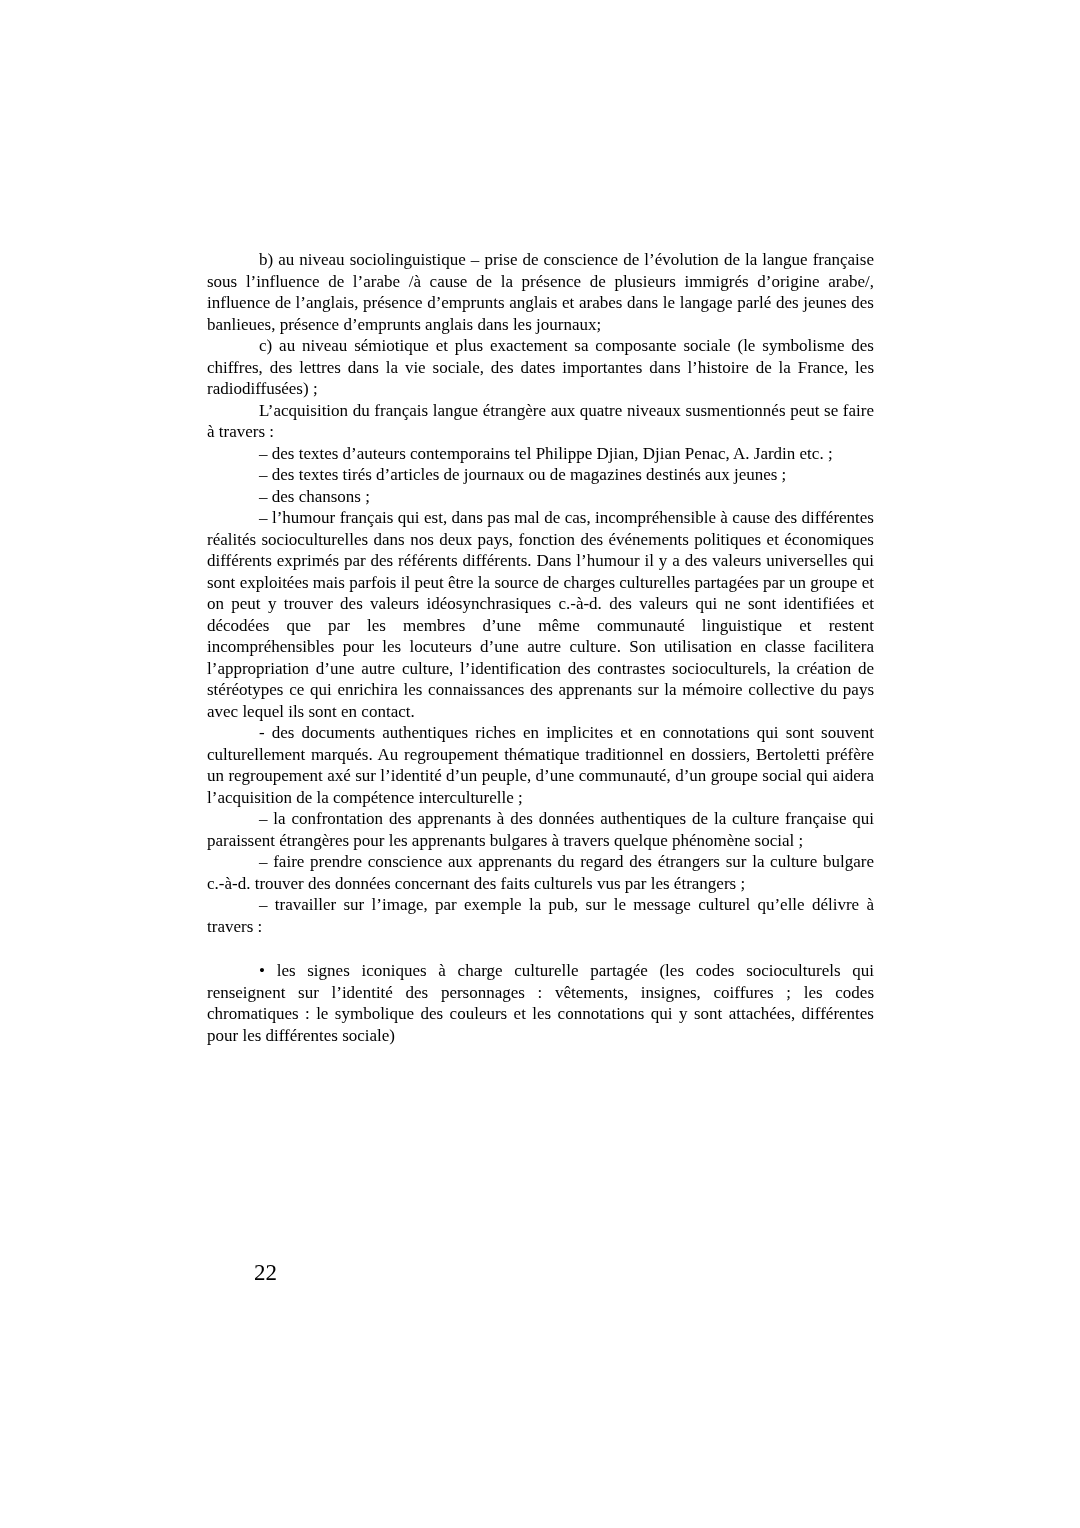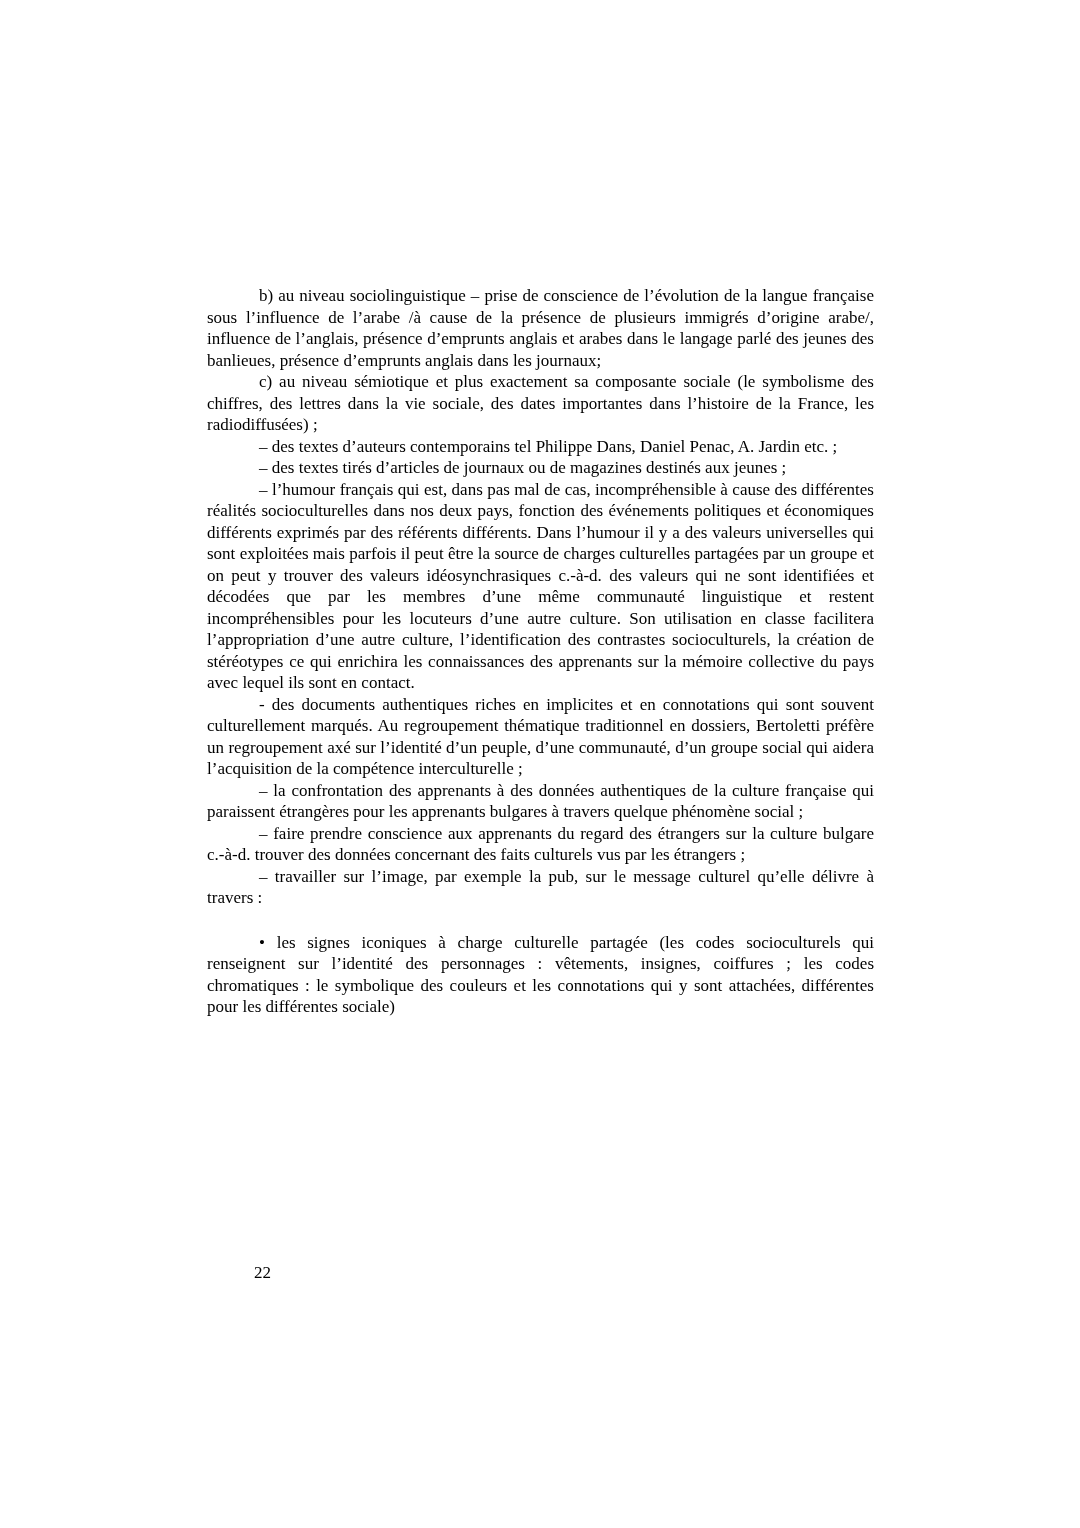--- a/index.html
+++ b/index.html
@@ -17,47 +17,48 @@
     overflow: hidden;
   }
   .text-block {
     position: absolute;
     left: 207px;
     top: 249px;
     width: 667px;
     font-size: 17px;
     line-height: 21.5px;
     text-align: justify;
-    margin-top: 36px;
   }
   .para {
     margin: 0;
     padding: 0;
     text-indent: 52px;
   }
   .para.spaced {
     margin-top: 23px;
   }
   .page-number {
     position: absolute;
     left: 254px;
     top: 1262px;
-    font-size: 17px;
+    font-size: 23px;
     line-height: 21.5px;
   }
 </style>
 </head>
 <body>
 
 <div class="page">
   <div class="text-block">
     <p class="para">b) au niveau sociolinguistique – prise de conscience de l’évolution de la langue française sous l’influence de l’arabe /à cause de la présence de plusieurs immigrés d’origine arabe/, influence de l’anglais, présence d’emprunts anglais et arabes dans le langage parlé des jeunes des banlieues, présence d’emprunts anglais dans les journaux;</p>
     <p class="para">c) au niveau sémiotique et plus exactement sa composante sociale (le symbolisme des chiffres, des lettres dans la vie sociale, des dates importantes dans l’histoire de la France, les radiodiffusées) ;</p>
-    <p class="para">– des textes d’auteurs contemporains tel Philippe Dans, Daniel Penac, A. Jardin etc. ;</p>
+    <p class="para">L’acquisition du français langue étrangère aux quatre niveaux susmentionnés peut se faire à travers :</p>
+    <p class="para">– des textes d’auteurs contemporains tel Philippe Djian, Djian Penac, A. Jardin etc. ;</p>
     <p class="para">– des textes tirés d’articles de journaux ou de magazines destinés aux jeunes ;</p>
+    <p class="para">– des chansons ;</p>
     <p class="para">– l’humour français qui est, dans pas mal de cas, incompréhensible à cause des différentes réalités socioculturelles dans nos deux pays, fonction des événements politiques et économiques différents exprimés par des référents différents. Dans l’humour il y a des valeurs universelles qui sont exploitées mais parfois il peut être la source de charges culturelles partagées par un groupe et on peut y trouver des valeurs idéosynchrasiques c.-à-d. des valeurs qui ne sont identifiées et décodées que par les membres d’une même communauté linguistique et restent incompréhensibles pour les locuteurs d’une autre culture. Son utilisation en classe facilitera l’appropriation d’une autre culture, l’identification des contrastes socioculturels, la création de stéréotypes ce qui enrichira les connaissances des apprenants sur la mémoire collective du pays avec lequel ils sont en contact.</p>
     <p class="para">- des documents authentiques riches en implicites et en connotations qui sont souvent culturellement marqués. Au regroupement thématique traditionnel en dossiers, Bertoletti préfère un regroupement axé sur l’identité d’un peuple, d’une communauté, d’un groupe social qui aidera l’acquisition de la compétence interculturelle ;</p>
     <p class="para">– la confrontation des apprenants à des données authentiques de la culture française qui paraissent étrangères pour les apprenants bulgares à travers quelque phénomène social ;</p>
     <p class="para">– faire prendre conscience aux apprenants du regard des étrangers sur la culture bulgare c.-à-d. trouver des données concernant des faits culturels vus par les étrangers ;</p>
     <p class="para">– travailler sur l’image, par exemple la pub, sur le message culturel qu’elle délivre à travers :</p>
     <p class="para spaced">• les signes iconiques à charge culturelle partagée (les codes socioculturels qui renseignent sur l’identité des personnages : vêtements, insignes, coiffures ; les codes chromatiques : le symbolique des couleurs et les connotations qui y sont attachées, différentes pour les différentes sociale)</p>
   </div>
   <div class="page-number">22</div>
 </div>
 

